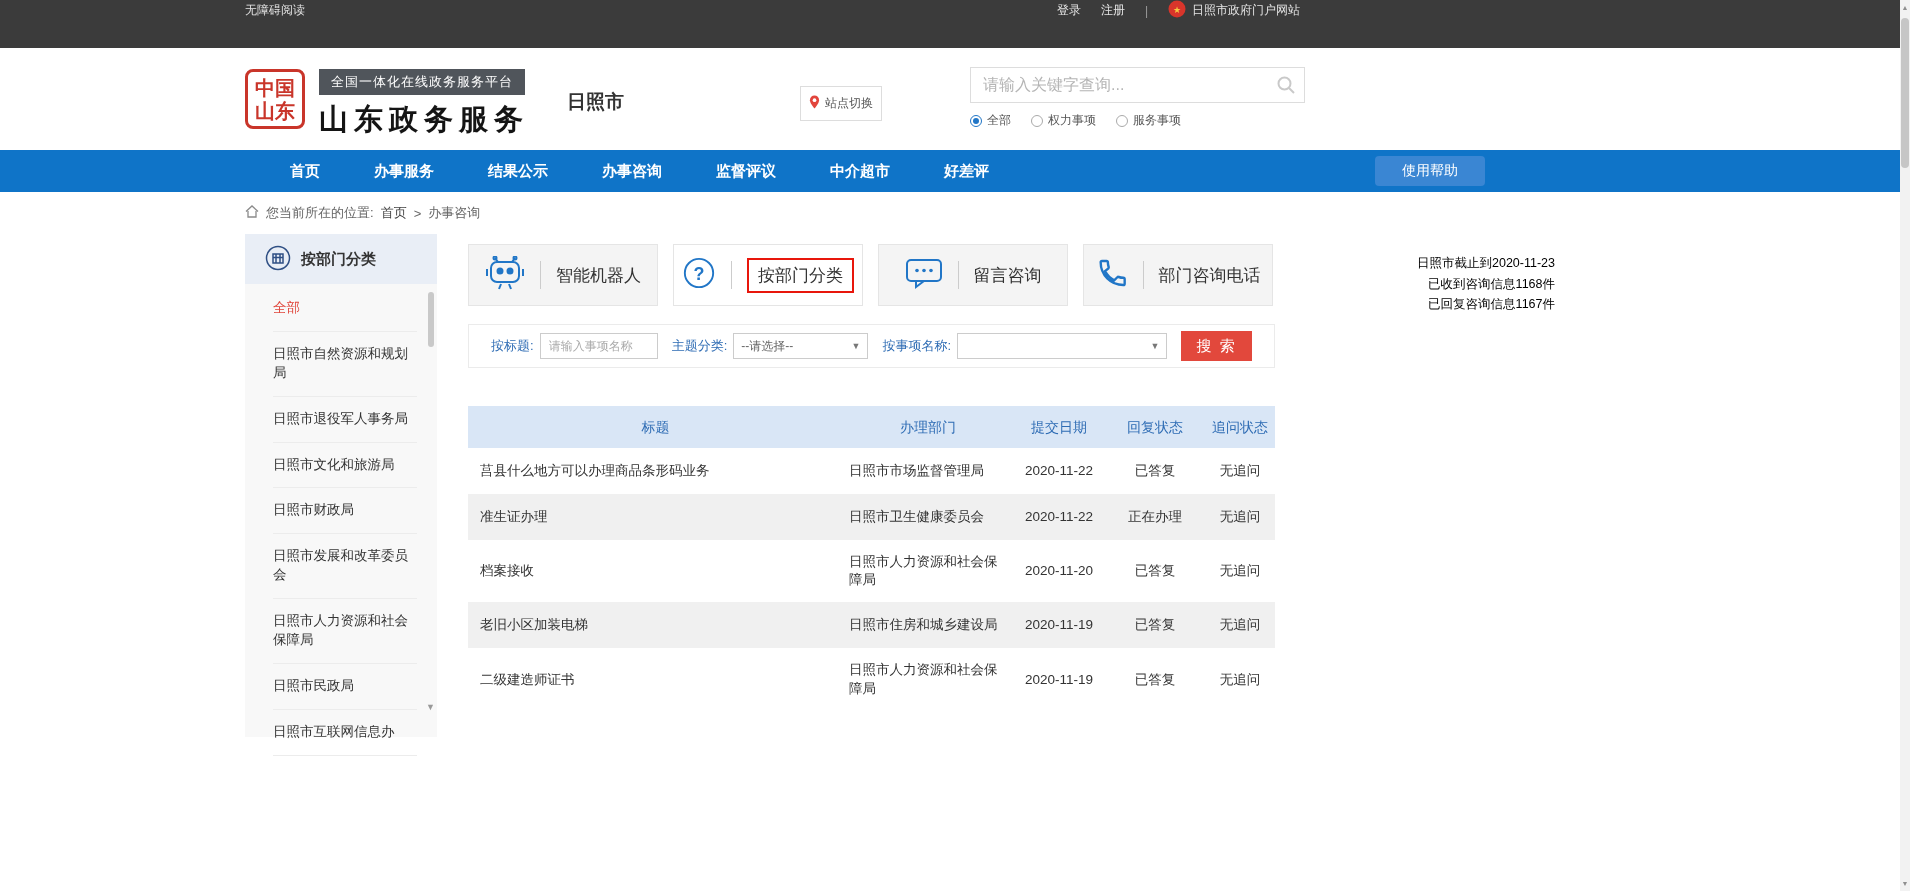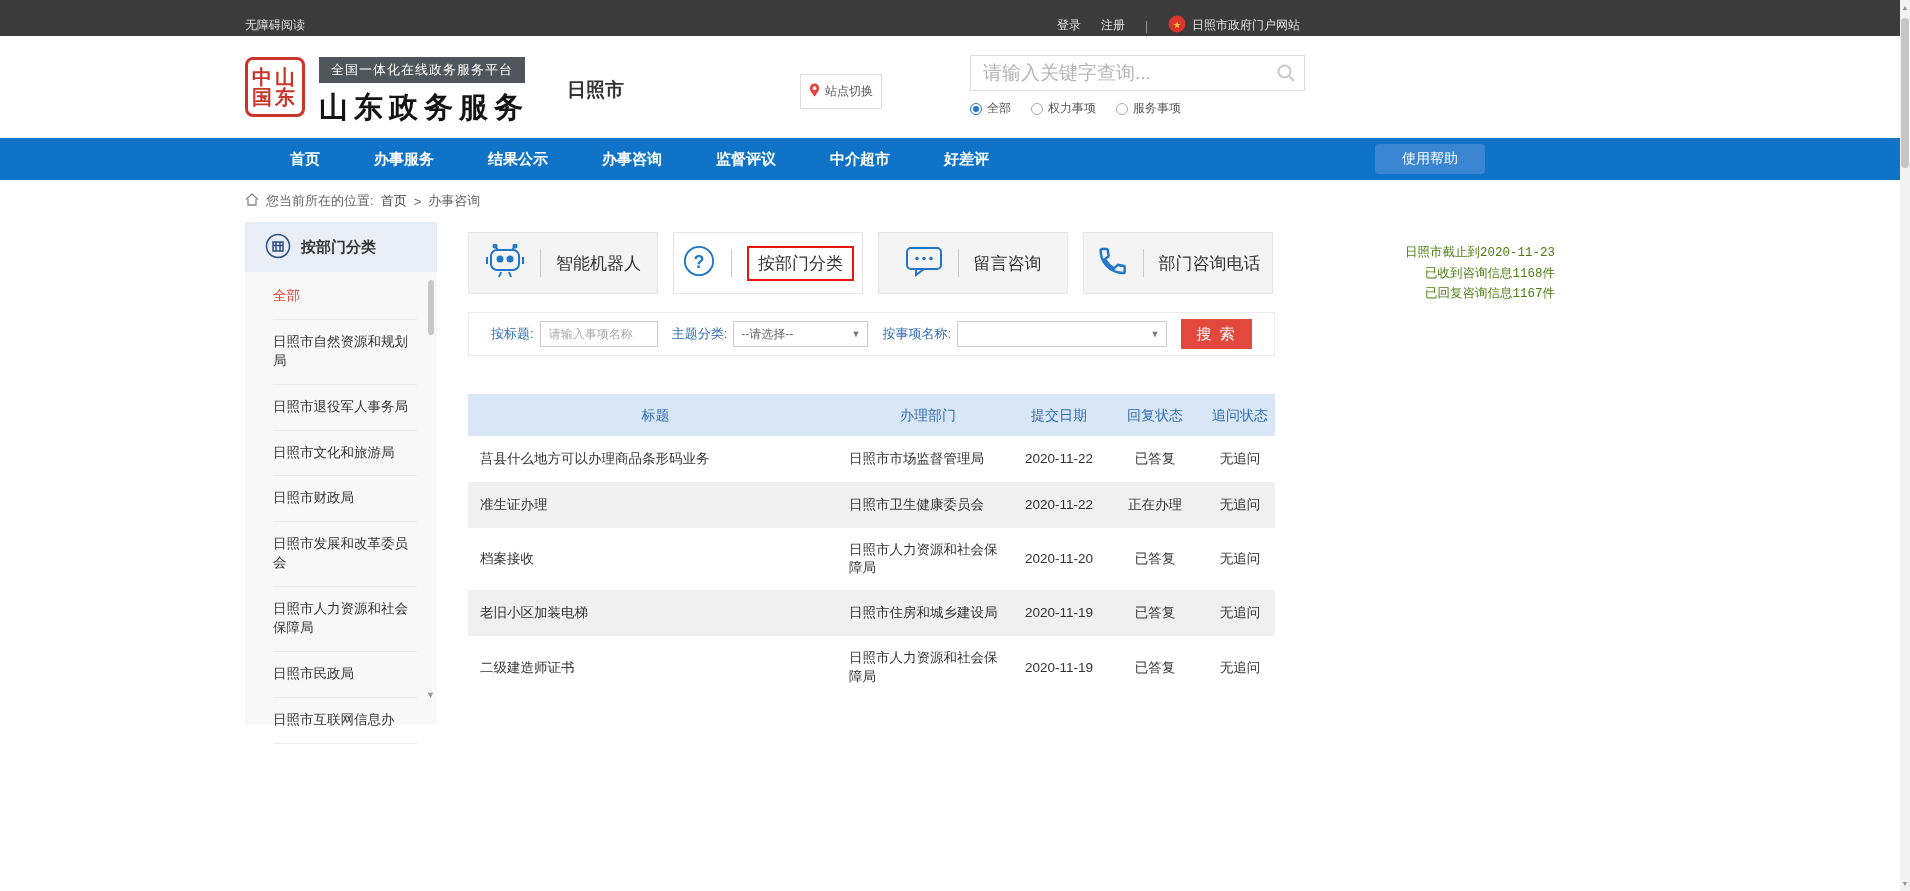--- a/index.html
+++ b/index.html
@@ -1,39 +1,39 @@
 <!DOCTYPE html>
 <html lang="zh"><head>
 <meta charset="utf-8">
 <style>
   * { margin:0; padding:0; box-sizing:border-box; }
   html,body { width:1910px; height:891px; }
   body { font-family:"Liberation Sans","DejaVu Sans",sans-serif; background:#fff; position:relative; overflow:hidden; color:#333; }
 
   
-  .topbar { height:36px; background:#3b3b3b; display:flex; align-items:flex-end; }
+  .topbar { height:48px; background:#3b3b3b; display:flex; align-items:flex-start; }
   .topbar-inner { width:100%; padding:0 610px 0 245px; display:flex; justify-content:space-between; align-items:center; font-size:12px; color:#e3e3e3; }
   .topbar a { color:#e3e3e3; text-decoration:none; cursor:pointer; }
   .topbar-right { display:flex; align-items:center; gap:20px; }
   .topbar-sep { color:#9a9a9a; }
   .portal-link { display:flex; align-items:center; gap:6px; }
 
   
   .header { height:102px; position:relative; background:#fff; }
   .logo { position:absolute; left:245px; top:21px; display:flex; align-items:flex-start; cursor:pointer; }
-  .seal { width:60px; height:60px; border:3px solid #c9352a; border-radius:8px; display:grid; grid-template-columns:1fr 1fr; place-items:center; color:#c9352a; font-weight:bold; font-size:20px; line-height:1; padding:4px; }
+  .seal { width:60px; height:60px; border:3px solid #c9352a; border-radius:8px; display:grid; grid-template-columns:1fr; place-items:center; color:#c9352a; font-weight:bold; font-size:20px; line-height:1; padding:4px; }
   .seal div { display:flex; flex-direction:column; }
   .brand-col { margin-left:14px; }
   .badge { background:#50555b; color:#fff; font-size:13px; padding:4px 12px; display:inline-block; letter-spacing:1px; }
   .brand-name { font-size:29px; font-weight:bold; color:#141414; letter-spacing:6px; margin-top:5px; }
   .city { position:absolute; left:567px; top:41px; font-size:19px; font-weight:bold; color:#333; }
   .site-switch { position:absolute; left:800px; top:38px; width:82px; height:35px; border:1px solid #ddd; background:#fff; font-size:12px; color:#555; display:flex; align-items:center; justify-content:center; gap:5px; cursor:pointer; }
   .search-wrap { position:absolute; left:970px; top:19px; width:335px; }
   .search-box { height:36px; border:1px solid #ddd; display:flex; align-items:center; background:#fff; }
-  .search-box input { flex:1; border:none; outline:none; padding:0 12px; font-size:19px; color:#333; font-family:inherit; }
+  .search-box input { flex:1; border:none; outline:none; padding:0 12px; font-size:16px; color:#333; font-family:inherit; }
   .search-box input::placeholder { color:#b5b5b5; }
   .magnifier-btn { width:36px; height:34px; display:flex; align-items:center; justify-content:center; cursor:pointer; background:#fff; border:none; }
   .scopes { display:flex; gap:20px; margin-top:9px; font-size:12px; color:#555; align-items:center; }
   .scope { display:flex; align-items:center; gap:5px; cursor:pointer; }
   .radio { width:12px; height:12px; border-radius:50%; border:1px solid #aaa; display:inline-block; position:relative; background:#fff; }
   .radio.checked { border-color:#2176c7; }
   .radio.checked::after { content:''; position:absolute; inset:2px; border-radius:50%; background:#2176c7; }
 
   
   .nav { height:42px; background:#0f74c8; display:flex; align-items:center; position:relative; }
@@ -60,21 +60,21 @@
 
   
   .tabs { display:flex; gap:15px; }
   .tab-card { width:190px; height:62px; background:#f4f4f4; border:1px solid #e5e5e5; display:flex; align-items:center; justify-content:center; cursor:pointer; }
   .tab-card.active { background:#fff; }
   .tab-divider { width:1px; height:28px; background:#ccc; margin:0 15px; }
   .tab-label { font-size:17px; color:#333; white-space:nowrap; }
   .tab-card.active .tab-label { border:2px solid #e8160c; padding:4px 9px; }
 
   
-  .stats { position:absolute; left:1395px; top:243px; width:160px; text-align:right; font-size:12.5px; color:#4d7c0f; line-height:1.65;font-family:Liberation Mono, monospace; }
+  .stats { position:absolute; left:1395px; top:253px; width:160px; text-align:right; font-size:12.5px; color:#000000; line-height:1.65; }
 
   
   .filter { margin-top:18px; height:44px; border:1px solid #ebebeb; display:flex; align-items:center; padding:0 22px; font-size:13px; background:#fff; }
   .filter-label { color:#2e6cb4; margin:0 6px 0 0; white-space:nowrap; }
   .filter-label + * { margin-right:14px; }
   .text-input { width:118px; height:26px; border:1px solid #ccc; font-size:12px; padding:0 8px; color:#333; font-family:inherit; outline:none; }
   .text-input::placeholder { color:#aaa; }
   .select { height:26px; border:1px solid #ccc; display:flex; align-items:center; justify-content:space-between; padding:0 7px; font-size:12px; color:#666; background:#fff; cursor:pointer; }
   .select-theme { width:146px; }
   .select-item { width:228px; }

